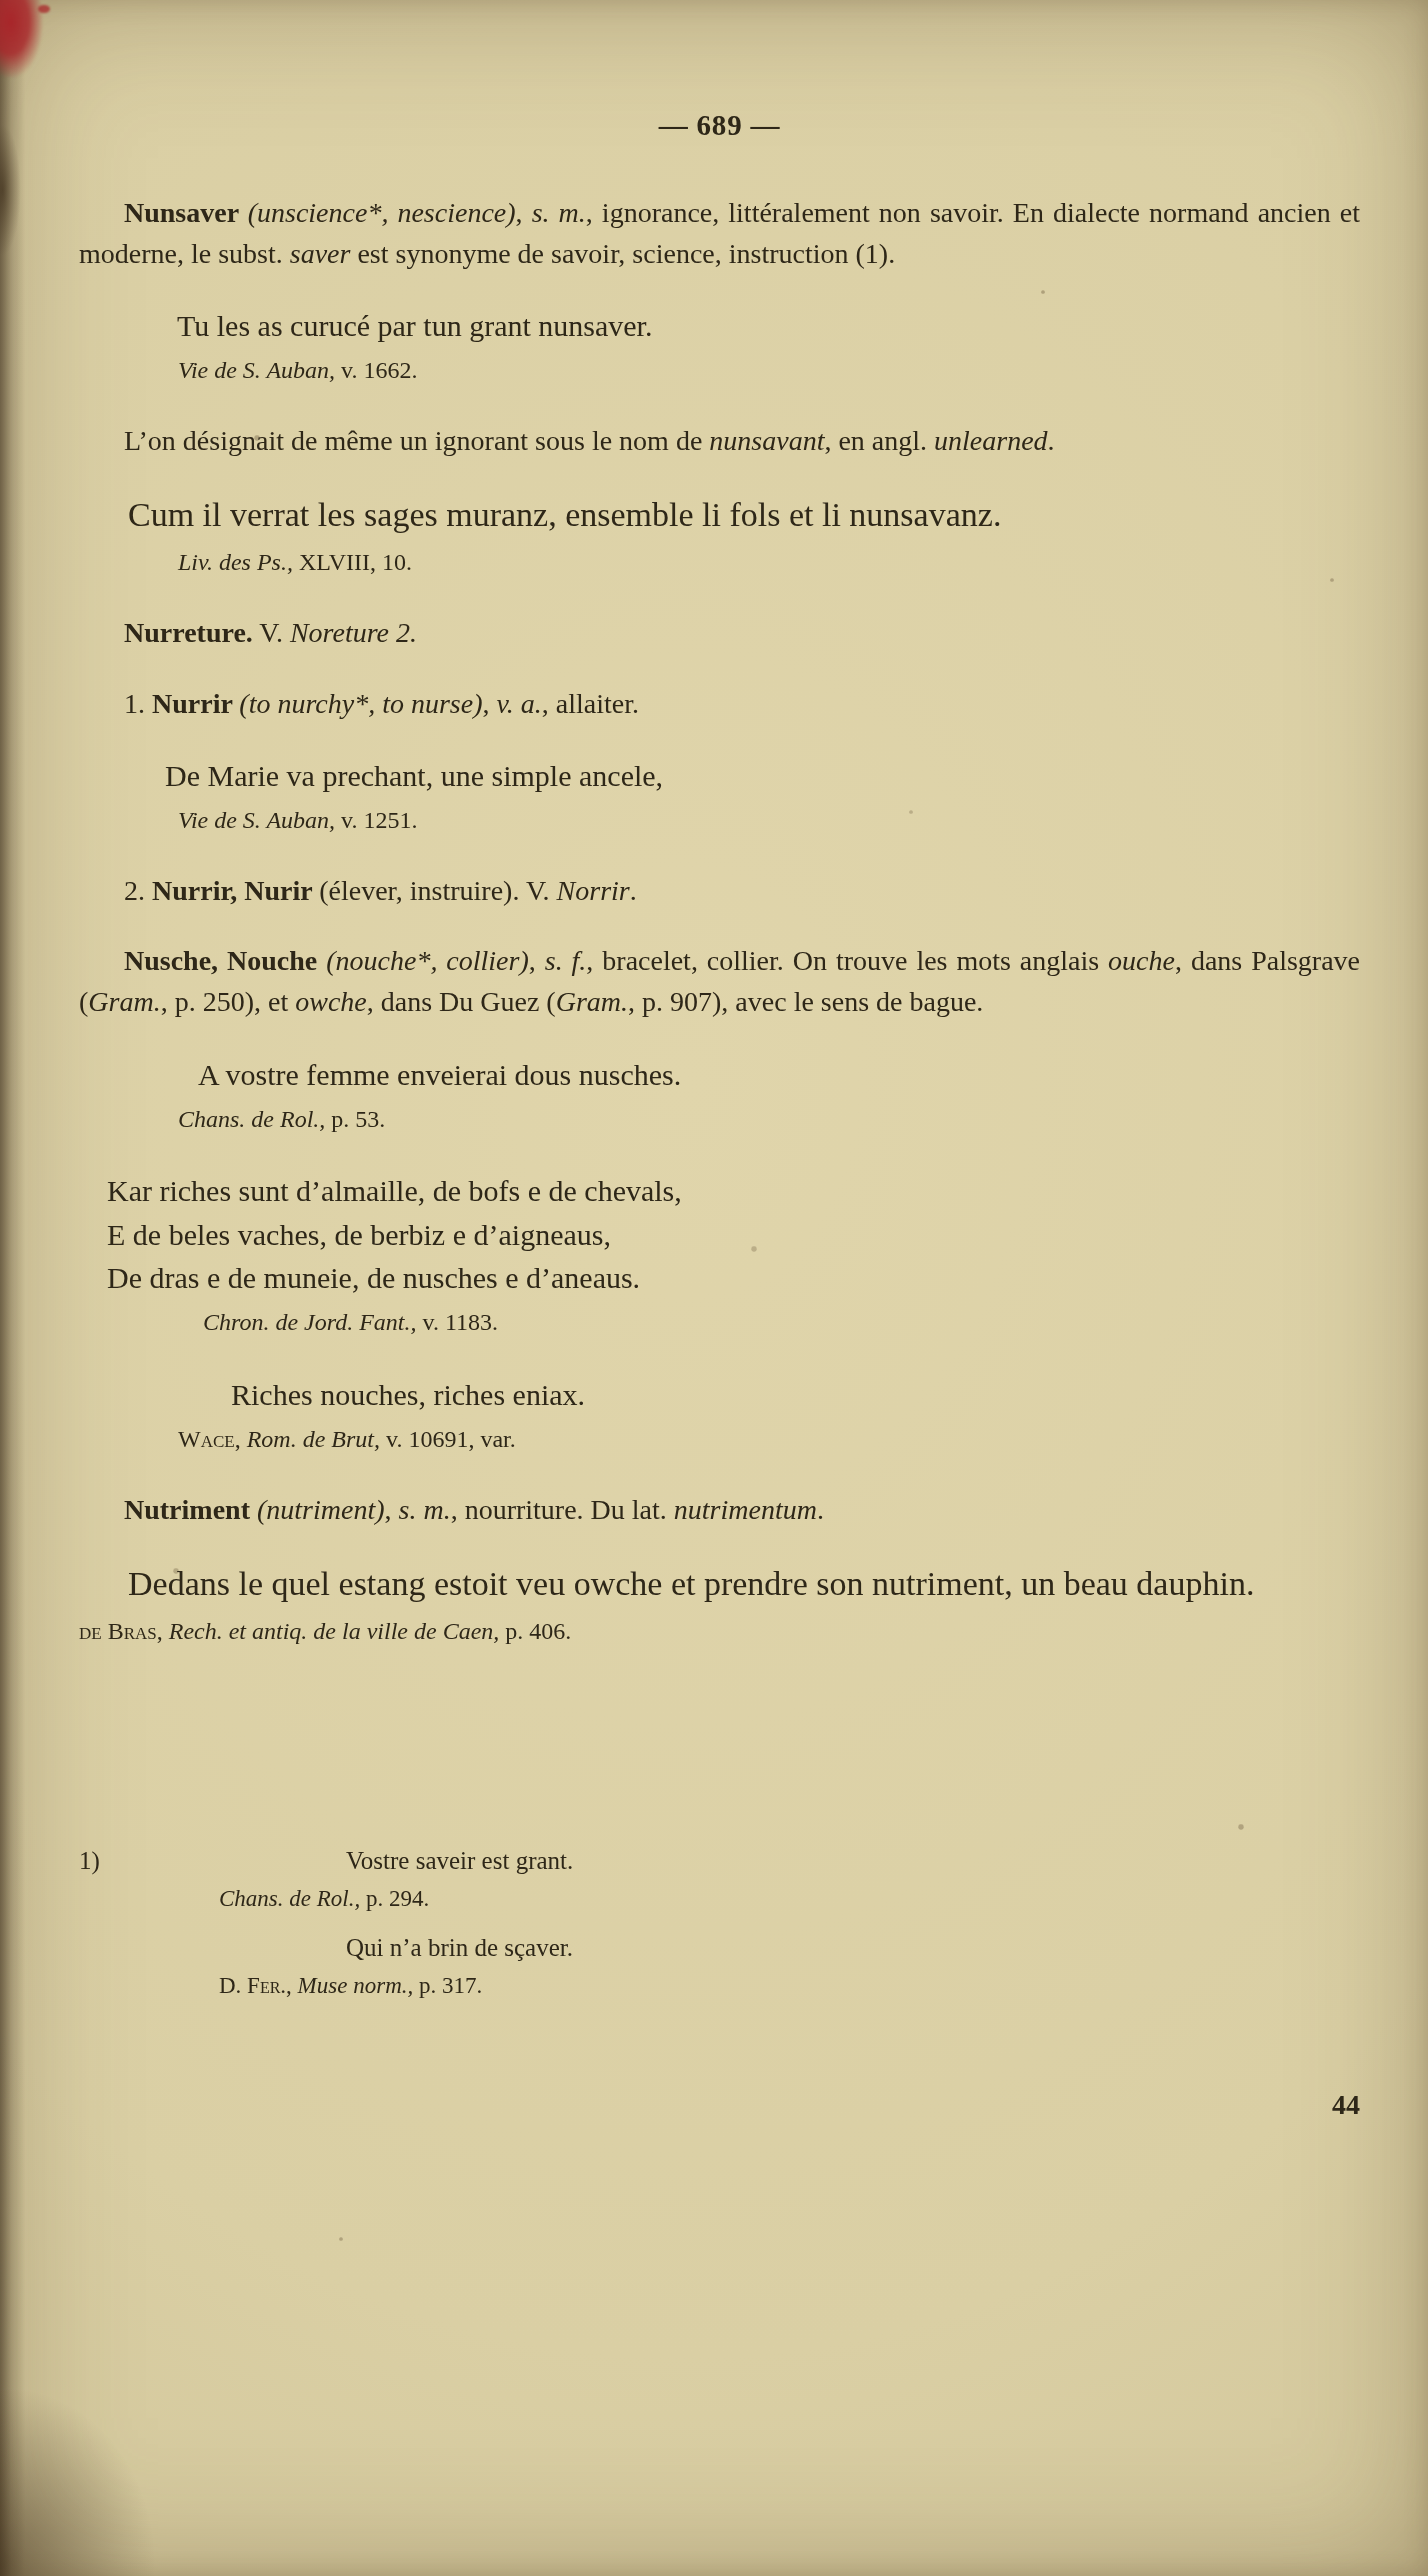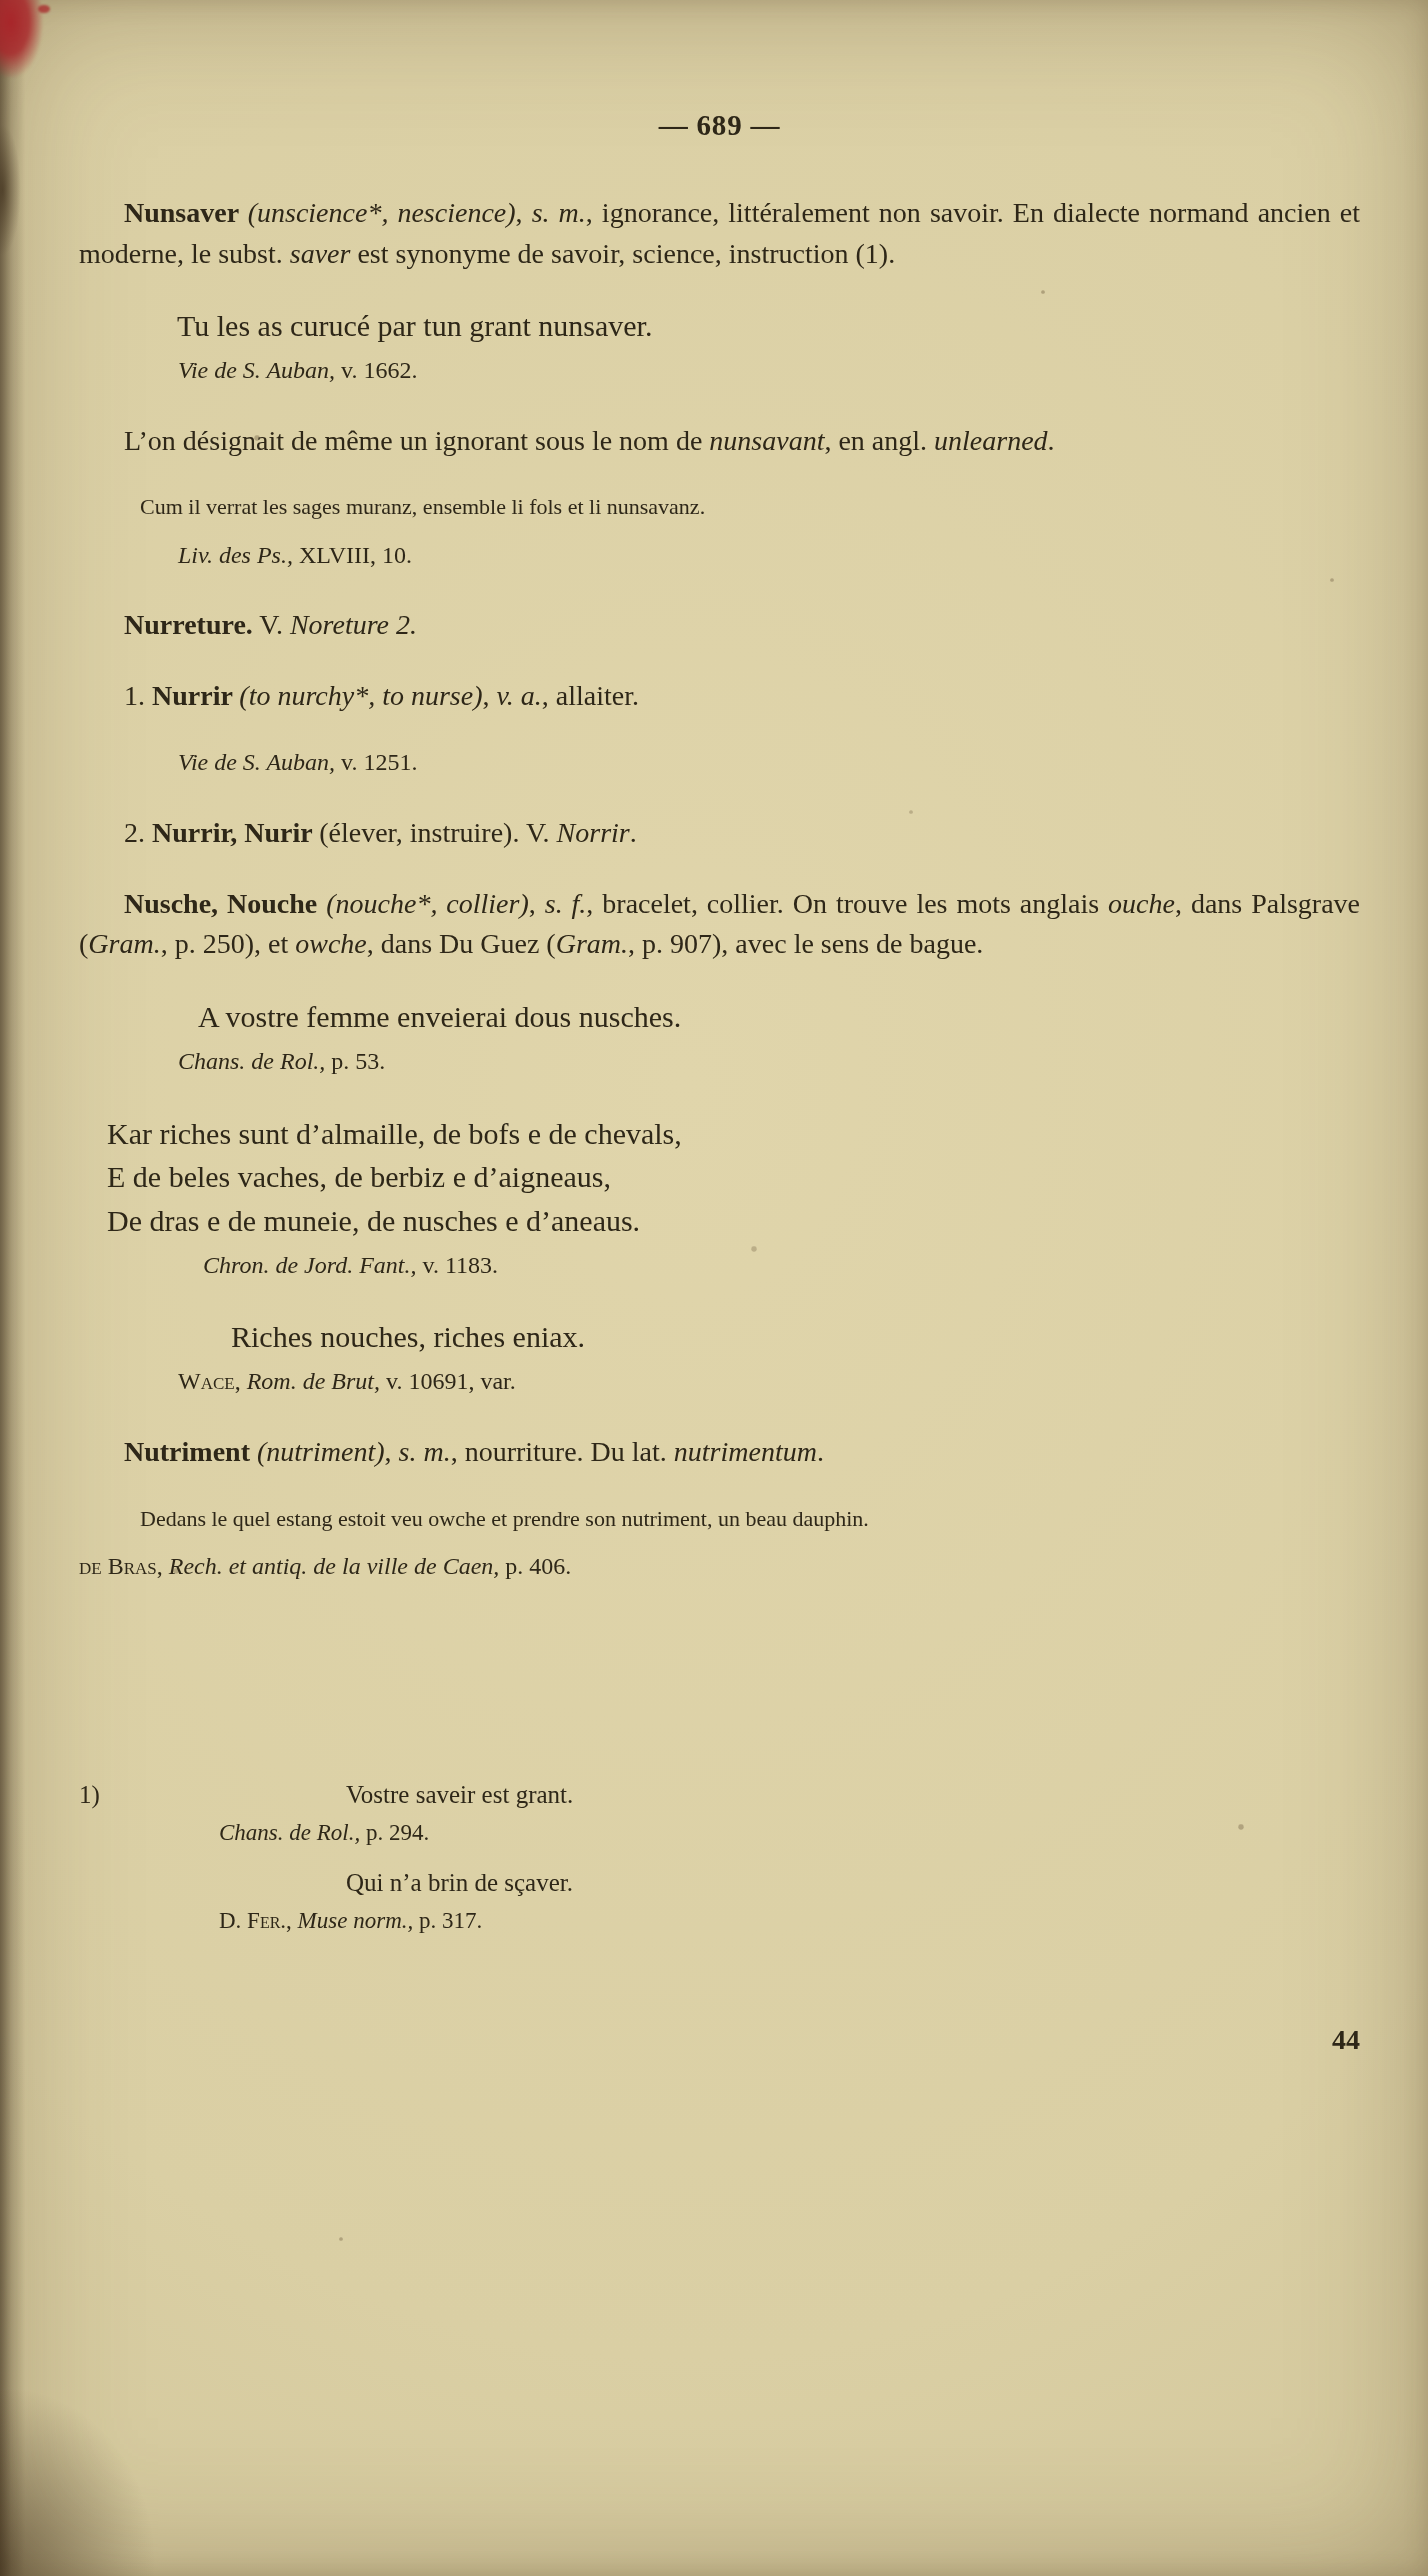--- a/index.html
+++ b/index.html
@@ -32,21 +32,21 @@
       1240px 1826px 0 1.7px rgba(80,60,35,.30),
       340px 2238px 0 0.8px rgba(80,60,35,.30),
       910px 811px 0 0.8px rgba(80,60,35,.25),
       175px 1570px 0 1.7px rgba(80,60,35,.28),
       1331px 579px 0 0.8px rgba(80,60,35,.30);}
   .content{position:absolute;left:79px;top:109px;width:1281px;}
   .folio{text-align:center;font-size:29px;font-weight:bold;letter-spacing:0.8px;margin-bottom:51px;}
   p.body{font-size:28px;line-height:1.45;text-align:justify;margin:0 0 30px;text-indent:45px;}
   .quote{margin:30px 0 33px;}
   .qline{display:block;font-size:30px;line-height:1.45;}
-  .qprose{font-size:22px;line-height:1.42;text-align:justify;text-indent:45px;margin:16px;}
+  .qprose{font-size:34px;line-height:1.42;text-align:justify;text-indent:45px;margin:4px;}
   .cite{display:block;font-size:24px;line-height:1.4;margin-top:6.6px;padding-left:99px;}
   .it{font-style:italic;}
   .sc{font-variant:small-caps;}
   .footnote{margin-top:194px;font-size:25px;line-height:1.4;}
   .fn-line{margin-bottom:3.3px;}
   .fn-num{display:inline-block;width:267px;}
   .fn-ind{margin-left:267px;}
   .footnote .cite{font-size:23px;padding-left:140px;margin:5px 0 15px;}
   .sig{margin-top:87px;margin-left:820px;font-size:28px;font-weight:bold;text-align:right;}
 </style>
@@ -77,20 +77,21 @@
     <div class="quote">
       <p class="qprose">Cum il verrat les sages muranz, ensemble li fols et li nunsavanz.</p>
       <span class="cite"><span class="it">Liv. des Ps.,</span><span> XLVIII, 10.</span></span>
     </div>
 
     <p class="body"><b>Nurreture.</b><span> V. </span><span class="it">Noreture 2.</span></p>
 
     <p class="body"><span>1. </span><b>Nurrir </b><span class="it">(to nurchy*, to nurse)</span><span>, </span><span class="it">v. a.</span><span>, allaiter.</span></p>
 
     <div class="quote">
+      <span class="qline" style="margin-left:86px">De Marie va prechant, une simple ancele,</span>
       <span class="cite"><span class="it">Vie de S. Auban,</span><span> v. 1251.</span></span>
     </div>
 
     <p class="body"><span>2. </span><b>Nurrir, Nurir </b><span>(élever, instruire). V. </span><span class="it">Norrir</span><span>.</span></p>
 
     <p class="body"><b>Nusche, Nouche </b><span class="it">(nouche*, collier)</span><span>, </span><span class="it">s. f.</span><span>, bracelet, collier. On trouve les mots anglais </span><span class="it">ouche</span><span>, dans Palsgrave (</span><span class="it">Gram.</span><span>, p. 250), et </span><span class="it">owche</span><span>, dans Du Guez (</span><span class="it">Gram.</span><span>, p. 907), avec le sens de bague.</span></p>
 
     <div class="quote">
       <span class="qline" style="margin-left:119px">A vostre femme enveierai dous nusches.</span>
       <span class="cite"><span class="it">Chans. de Rol.,</span><span> p. 53.</span></span>

